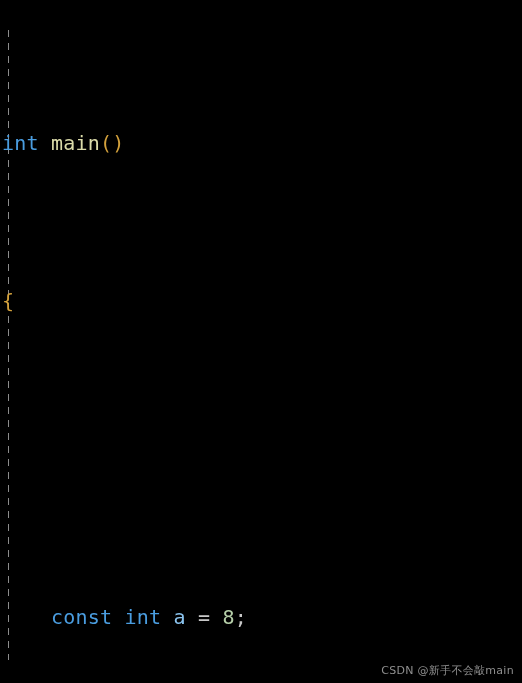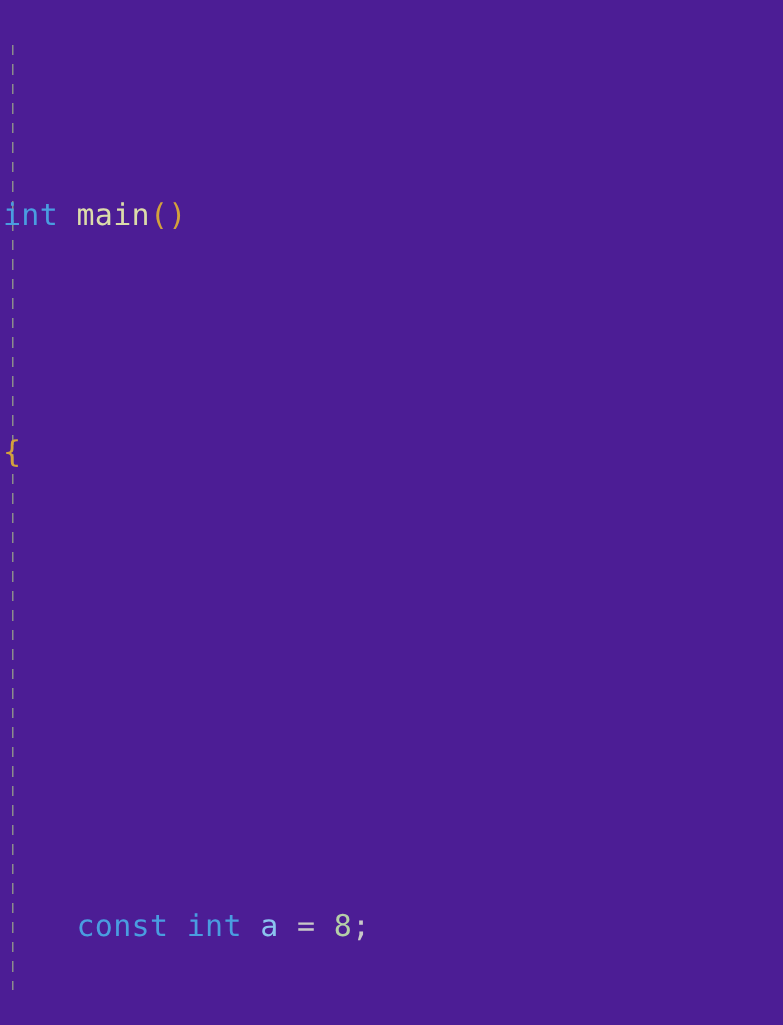--- a/index.html
+++ b/index.html
@@ -11,21 +11,21 @@
     width: 522px;
     height: 683px;
     overflow: hidden;
     font-family: "DejaVu Sans Mono", "Liberation Mono", monospace;
   }
 
   #editor {
     position: relative;
     width: 522px;
     height: 683px;
-    background: #4c1d95;
+    background: #000000;
     box-sizing: border-box;
     padding-top: 2px;
   }
 
   
   .indent-guide {
     position: absolute;
     left: 8px;
     top: 30px;
     width: 1px;
@@ -144,14 +144,15 @@
     
 
     
     
 
     
     
 
   </div>
 
+  <div class="watermark">CSDN @新手不会敲main</div>
 
 </div>
 
 </body></html>

